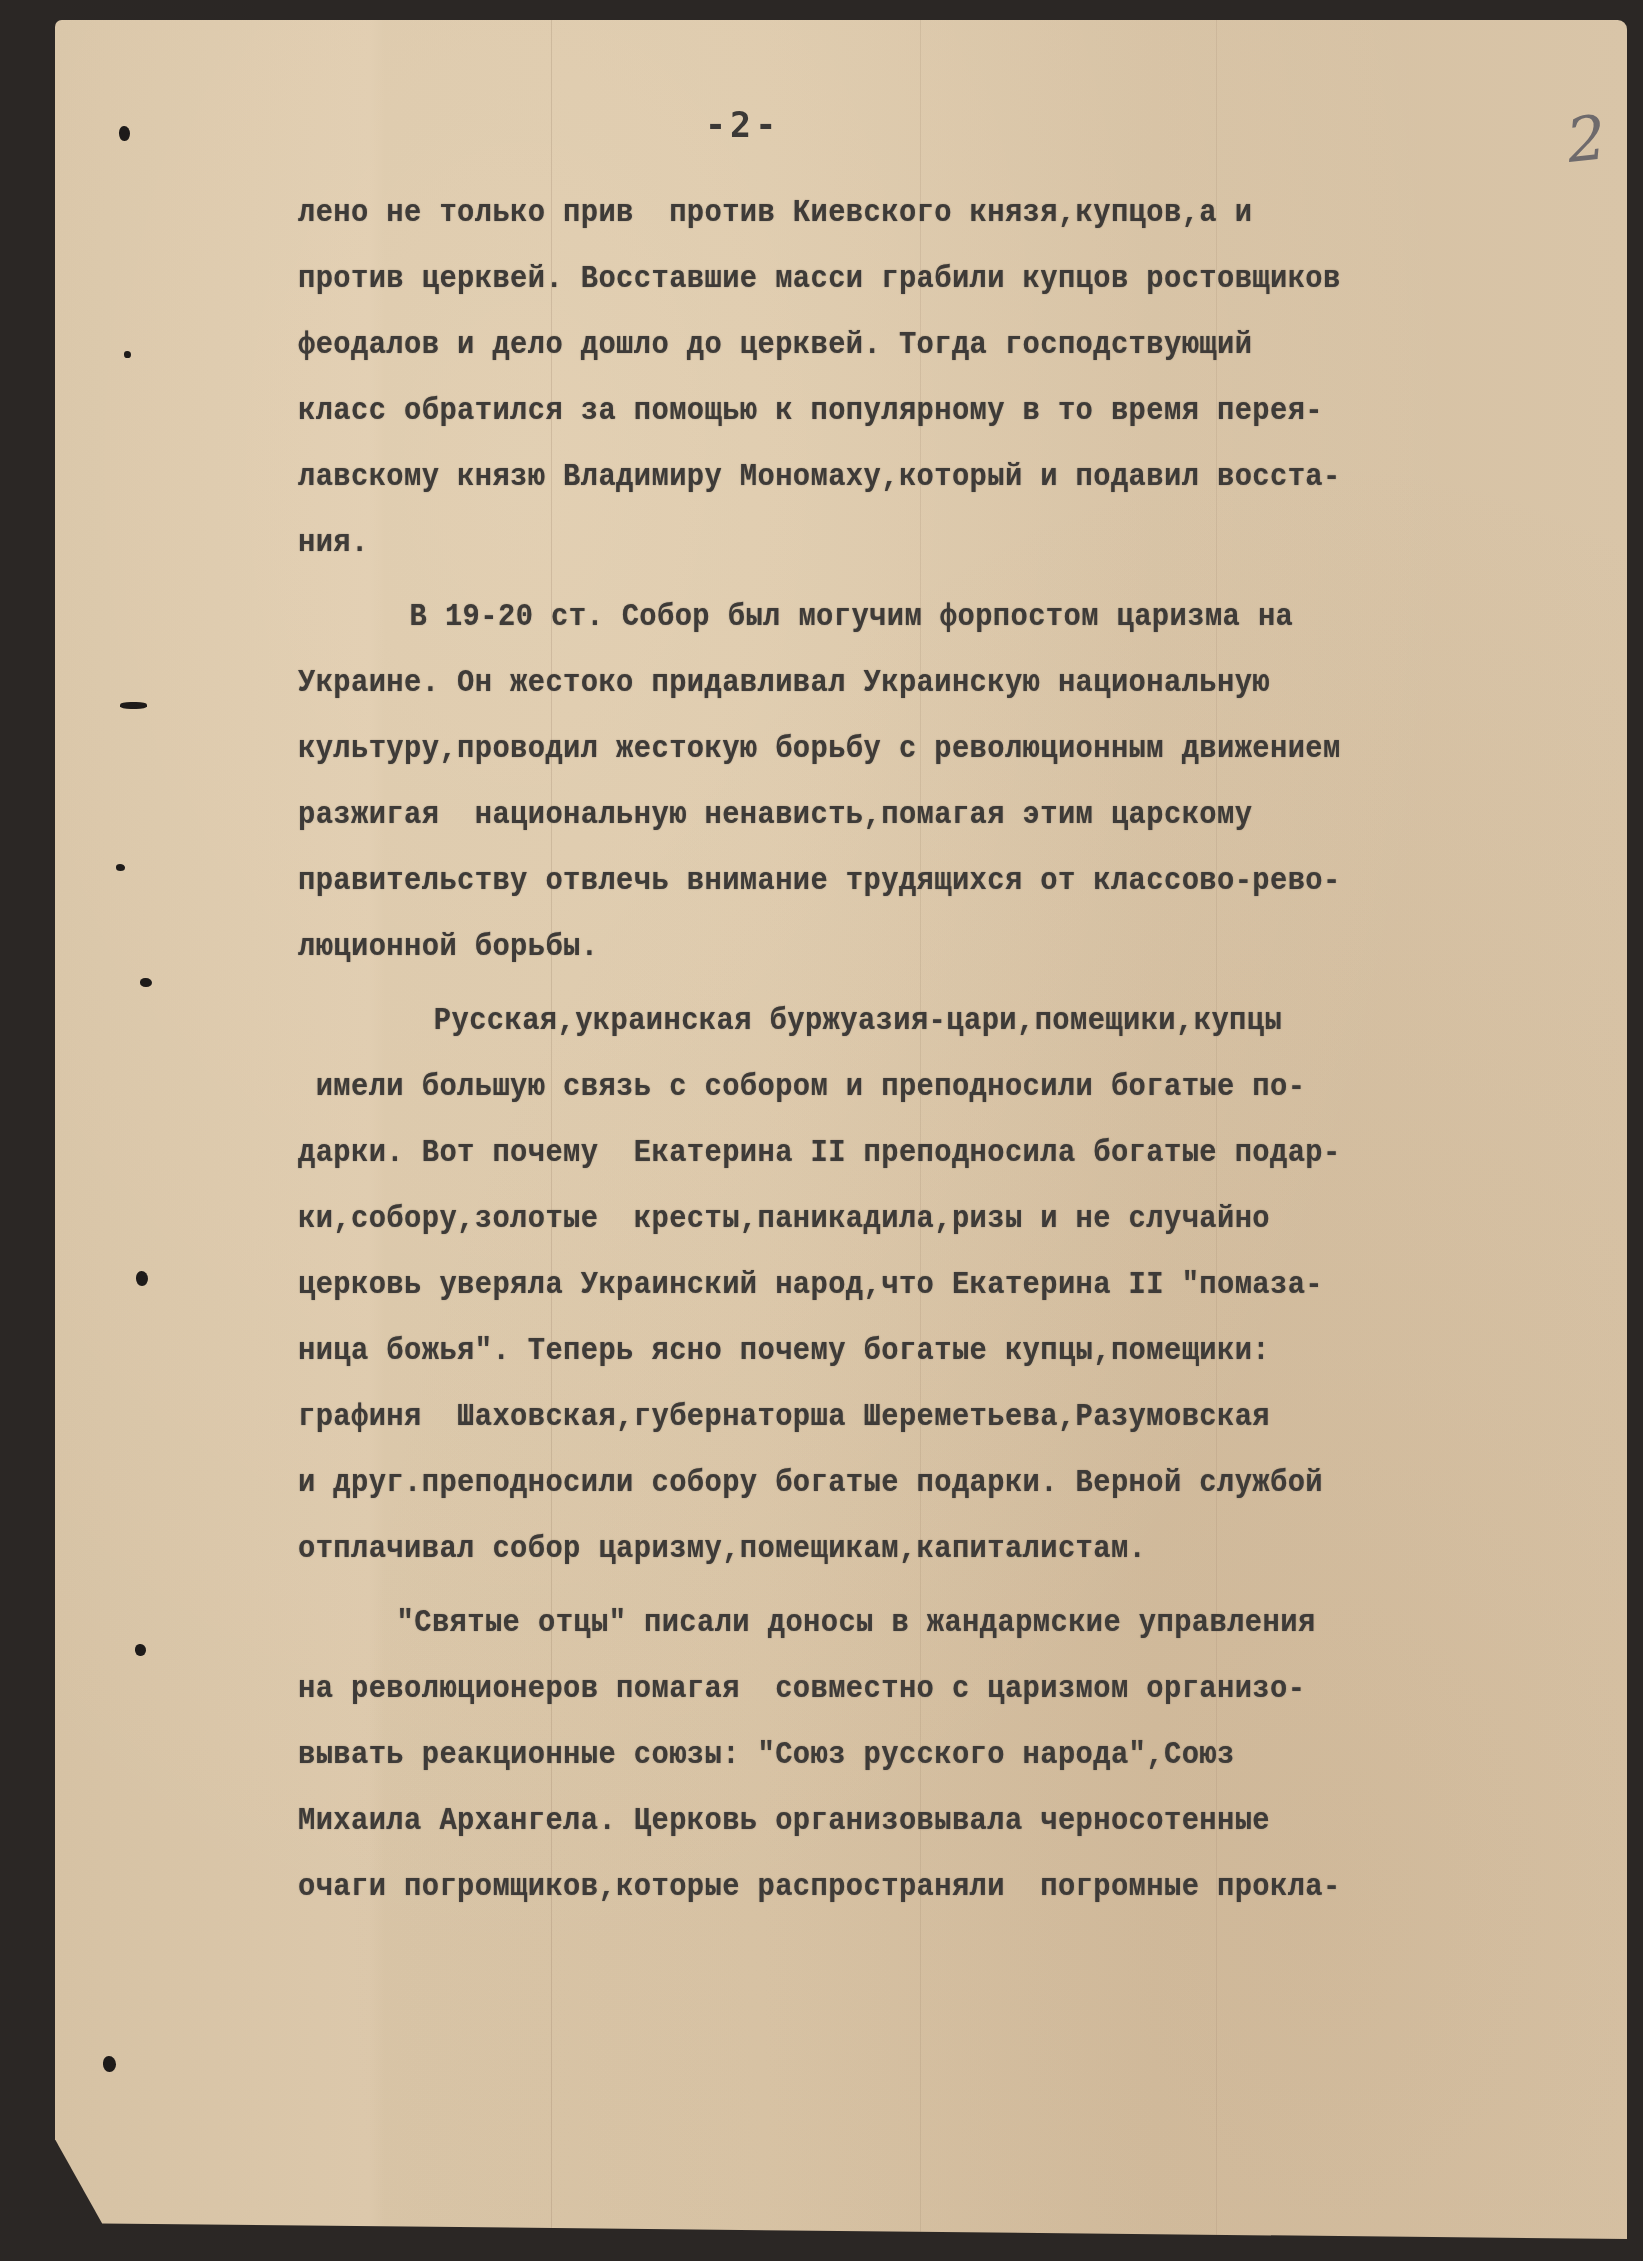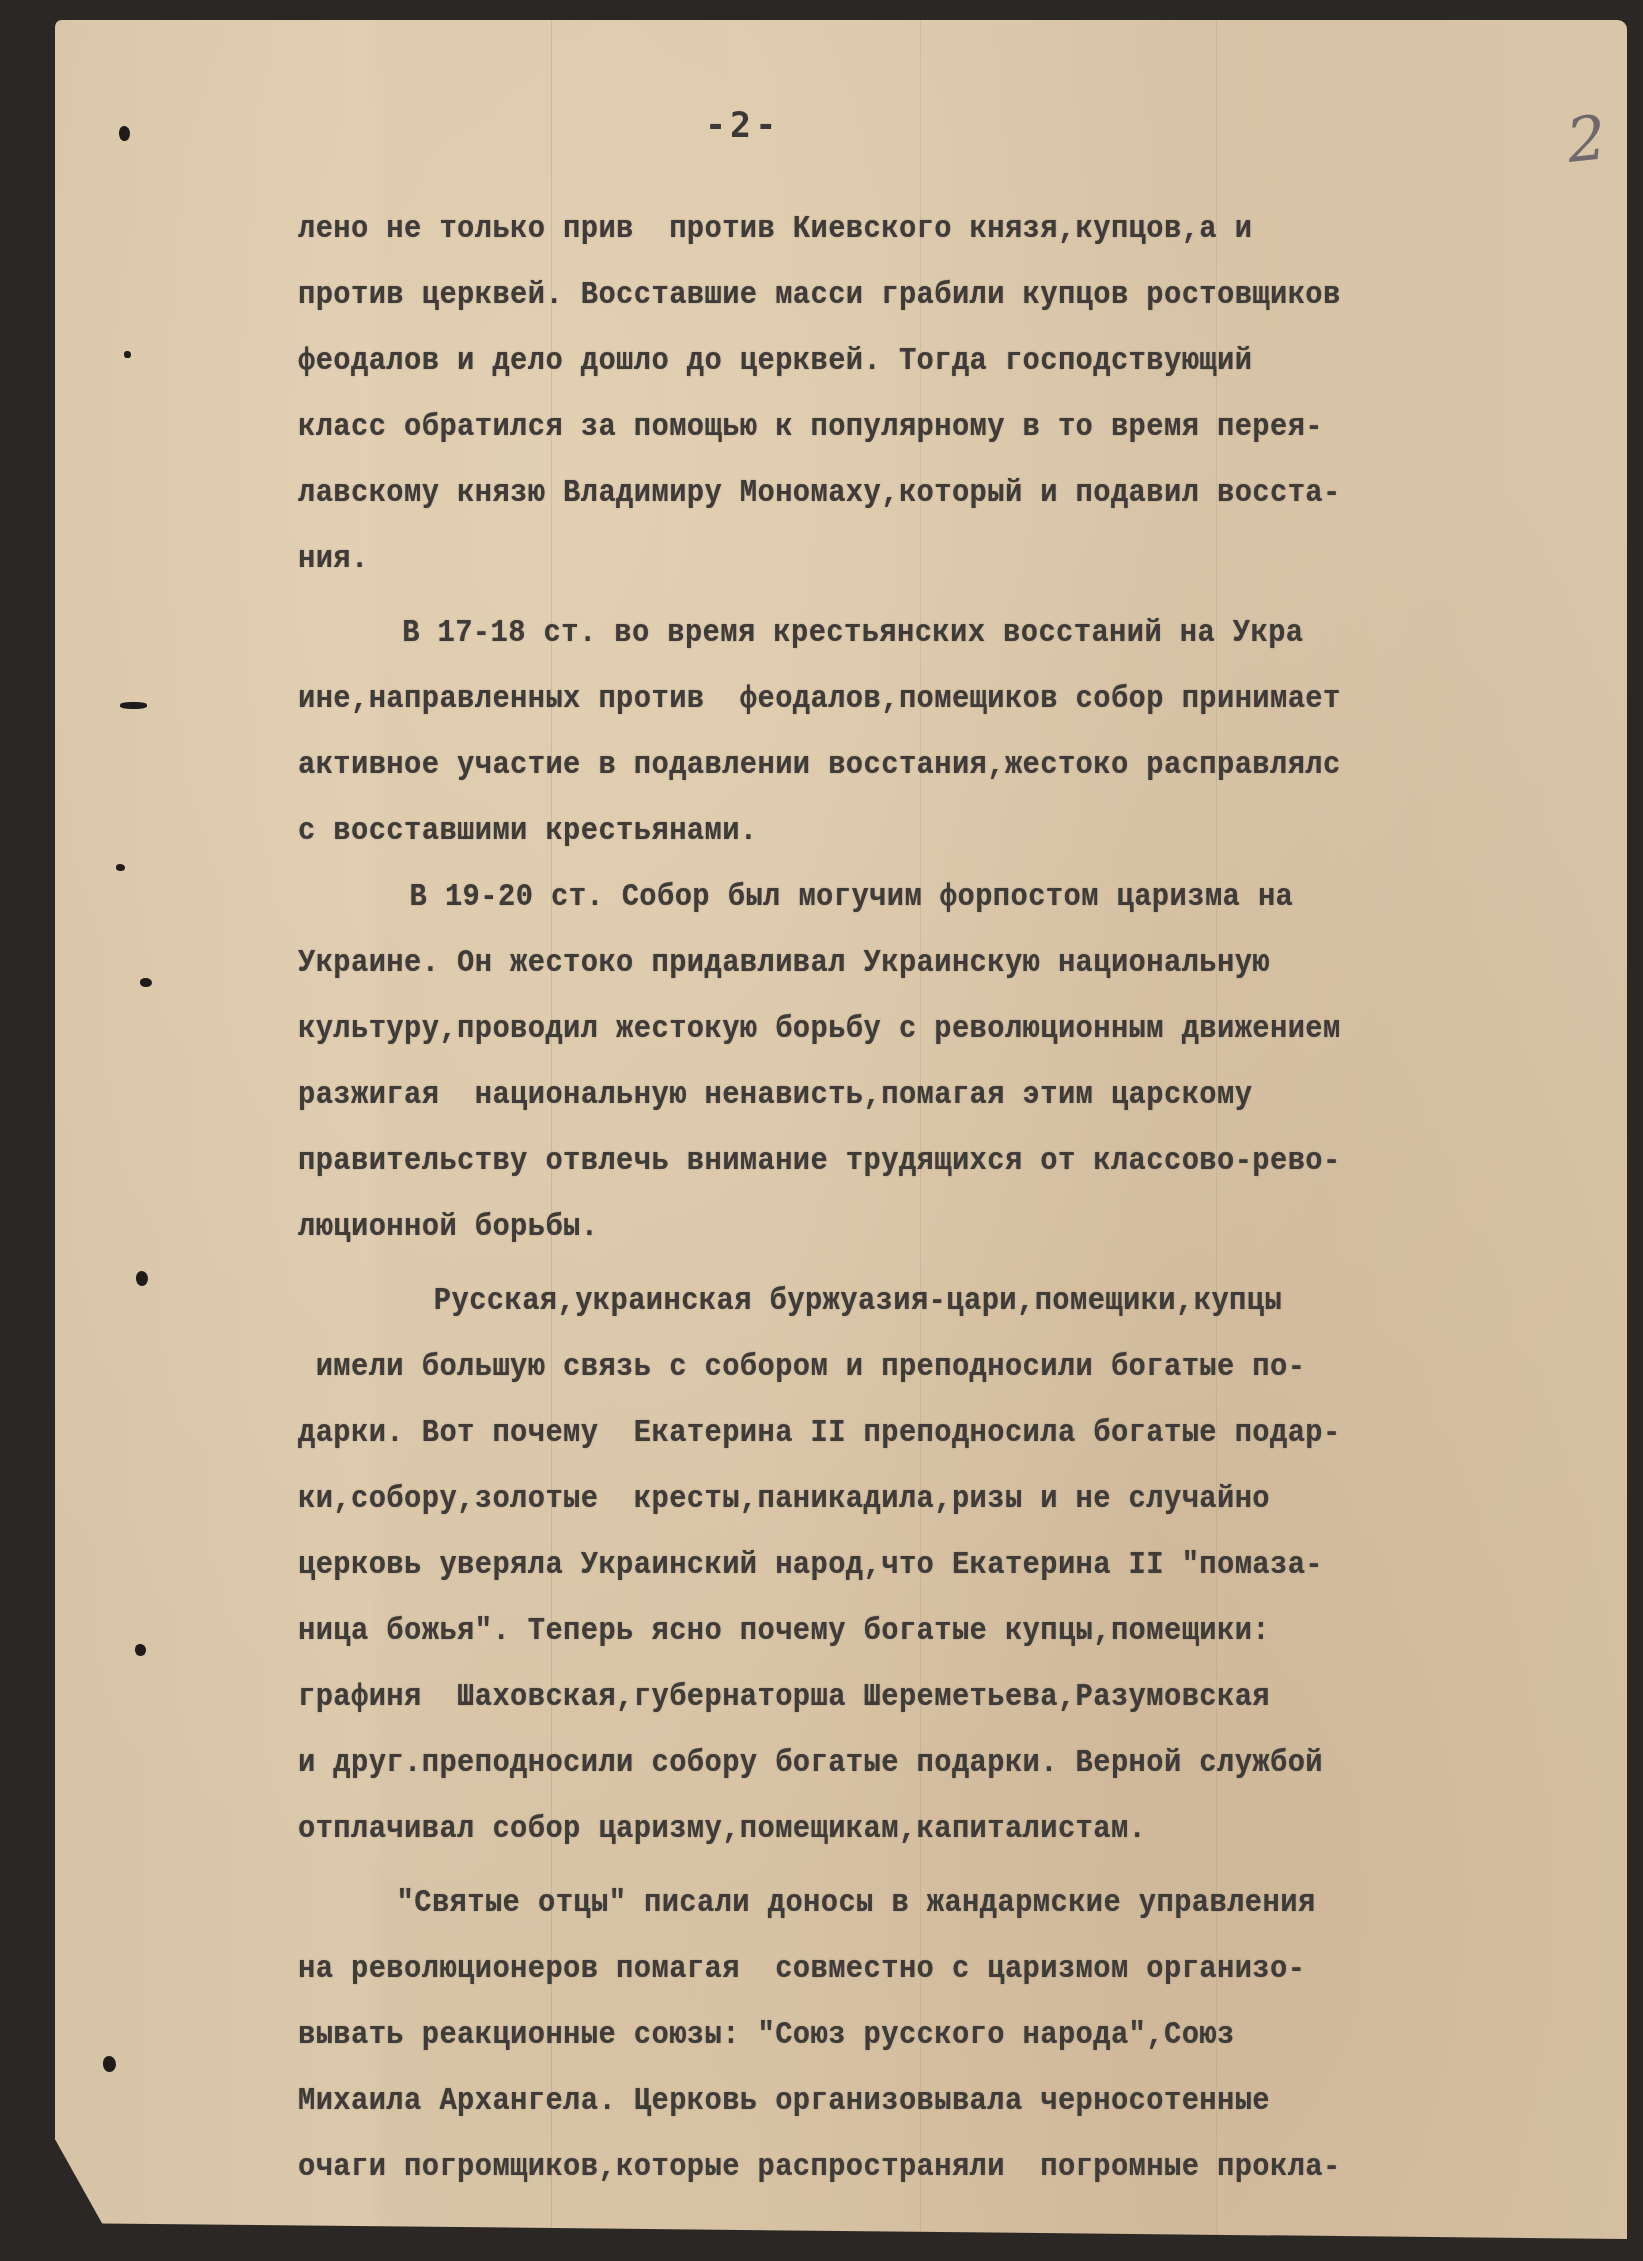--- a/index.html
+++ b/index.html
@@ -27,21 +27,21 @@
     position:absolute; left:705px; top:105px;
     font-family:"DejaVu Sans Mono", monospace; font-size:35px; font-weight:bold;
     color:#3b3937; letter-spacing:4px;
   }
   .hand-num {
     position:absolute; left:1567px; top:103px;
     font-family:"DejaVu Serif", serif; font-style:italic; font-size:61px;
     color:#6e6a6c; transform:rotate(-6deg);
   }
   .body-text {
-    position:absolute; left:298px; top:196px; width:1338px;
+    position:absolute; left:298px; top:180px; width:1338px;
     font-family:"Liberation Mono", "DejaVu Sans Mono", monospace;
     font-size:31px; font-weight:bold; color:#3e3b38;
     text-shadow: 0 0 1.3px rgba(60,55,50,0.55);
   }
   .line {
     height:66px; line-height:66px; white-space:pre; letter-spacing:0.4px;
     transform:scaleX(0.93); transform-origin:left center;
   }
   .line.indent { padding-left:112px; }
   .gap { height:8px; }
@@ -72,26 +72,20 @@
   <div>
     <div class="line">лено не только прив  против Киевского князя,купцов,а и</div>
     <div class="line">против церквей. Восставшие масси грабили купцов ростовщиков</div>
     <div class="line">феодалов и дело дошло до церквей. Тогда господствующий</div>
     <div class="line">класс обратился за помощью к популярному в то время перея-</div>
     <div class="line">лавскому князю Владимиру Мономаху,который и подавил восста-</div>
     <div class="line">ния.</div>
   </div>
   <div class="gap"></div>
 
-  <div>
-    <div class="line indent">В 17-18 ст. во время крестьянских восстаний на Укра</div>
-    <div class="line">ине,направленных против  феодалов,помещиков собор принимает</div>
-    <div class="line">активное участие в подавлении восстания,жестоко расправлялс</div>
-    <div class="line">с восставшими крестьянами.</div>
-  </div>
 
   <div>
     <div class="line indent" style="padding-left:120px">В 19-20 ст. Собор был могучим форпостом царизма на</div>
     <div class="line">Украине. Он жестоко придавливал Украинскую национальную</div>
     <div class="line">культуру,проводил жестокую борьбу с революционным движением</div>
     <div class="line">разжигая  национальную ненависть,помагая этим царскому</div>
     <div class="line">правительству отвлечь внимание трудящихся от классово-рево-</div>
     <div class="line">люционной борьбы.</div>
   </div>
   <div class="gap"></div>

